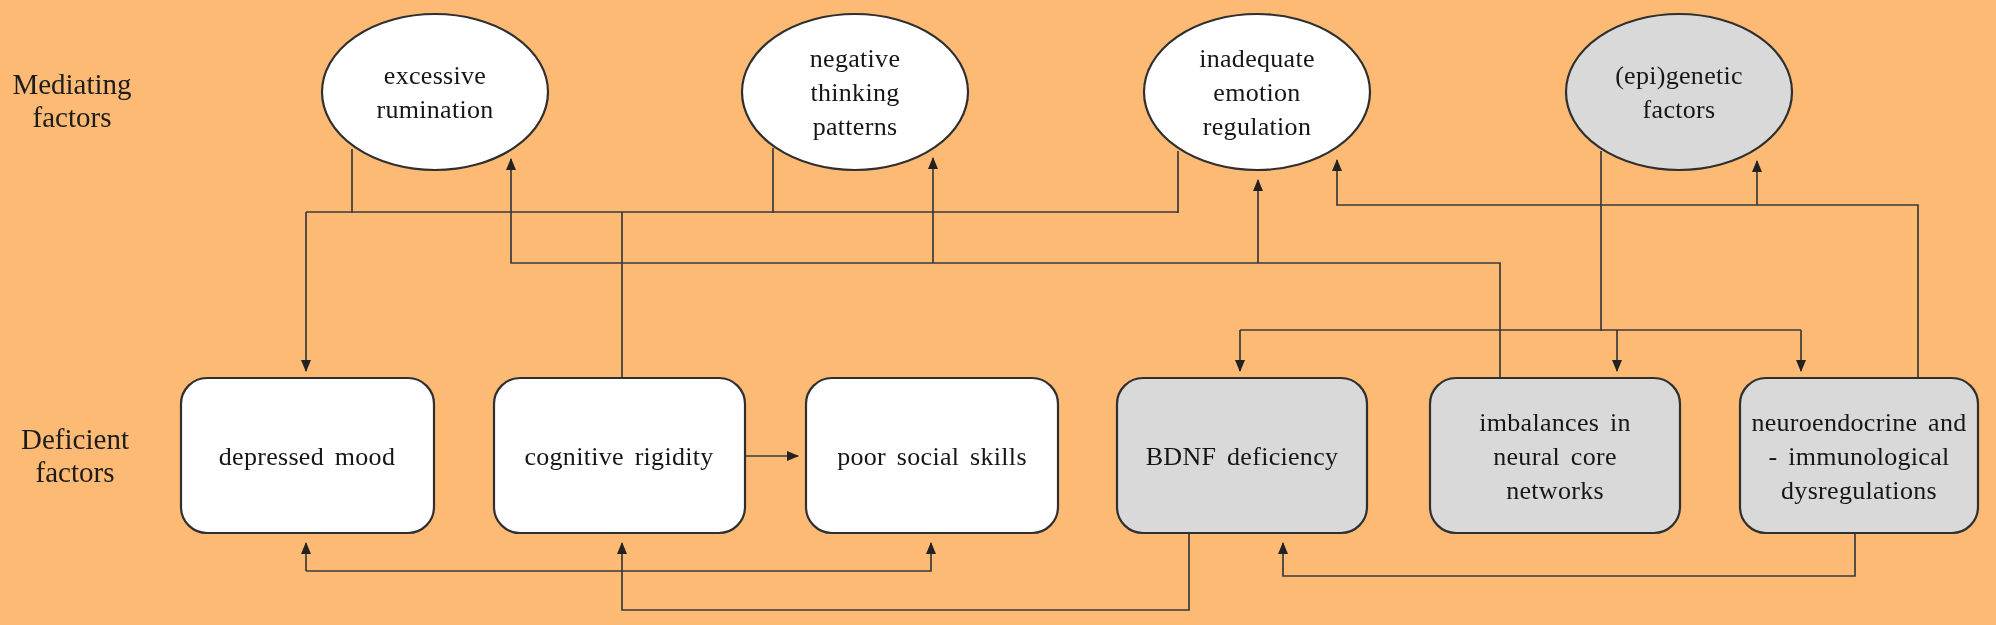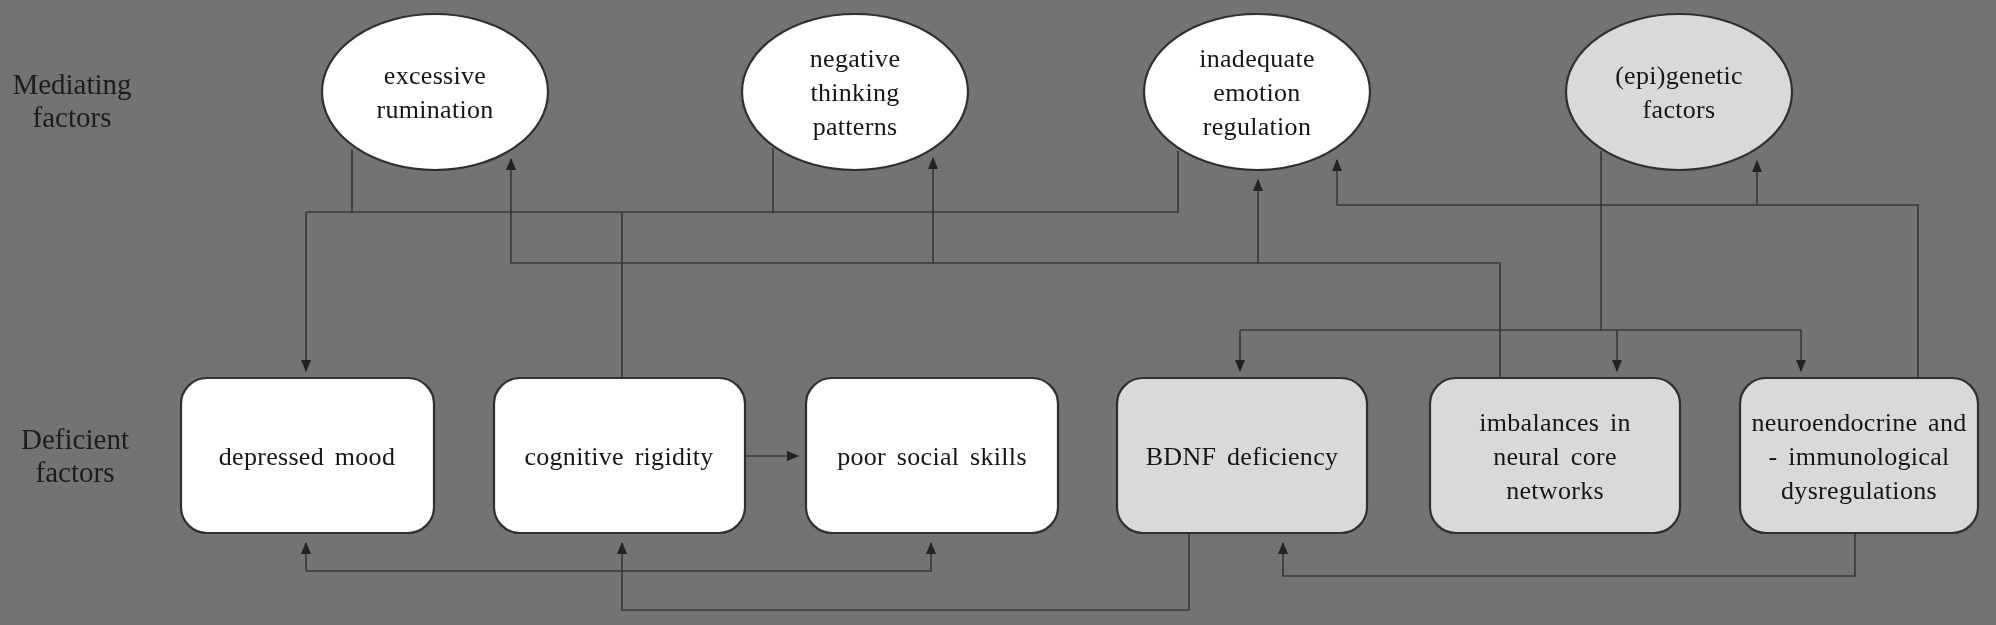--- a/index.html
+++ b/index.html
@@ -1,19 +1,19 @@
 <!DOCTYPE html>
 <html><head>
 <meta charset="utf-8">
 <style>
   html,body{margin:0;padding:0;background:#ffffff;}
   .stage{
     position:relative;
     width:1996px;height:625px;
-    background:#737373;
+    background:#fdba74;
     font-family:"Liberation Serif", serif;
     overflow:hidden;
   }
   svg{display:block;}
   .row-label{
     font-family:"Liberation Serif", serif;
     font-size:29px;
     fill:#1c1c1c;
     text-anchor:middle;
   }

